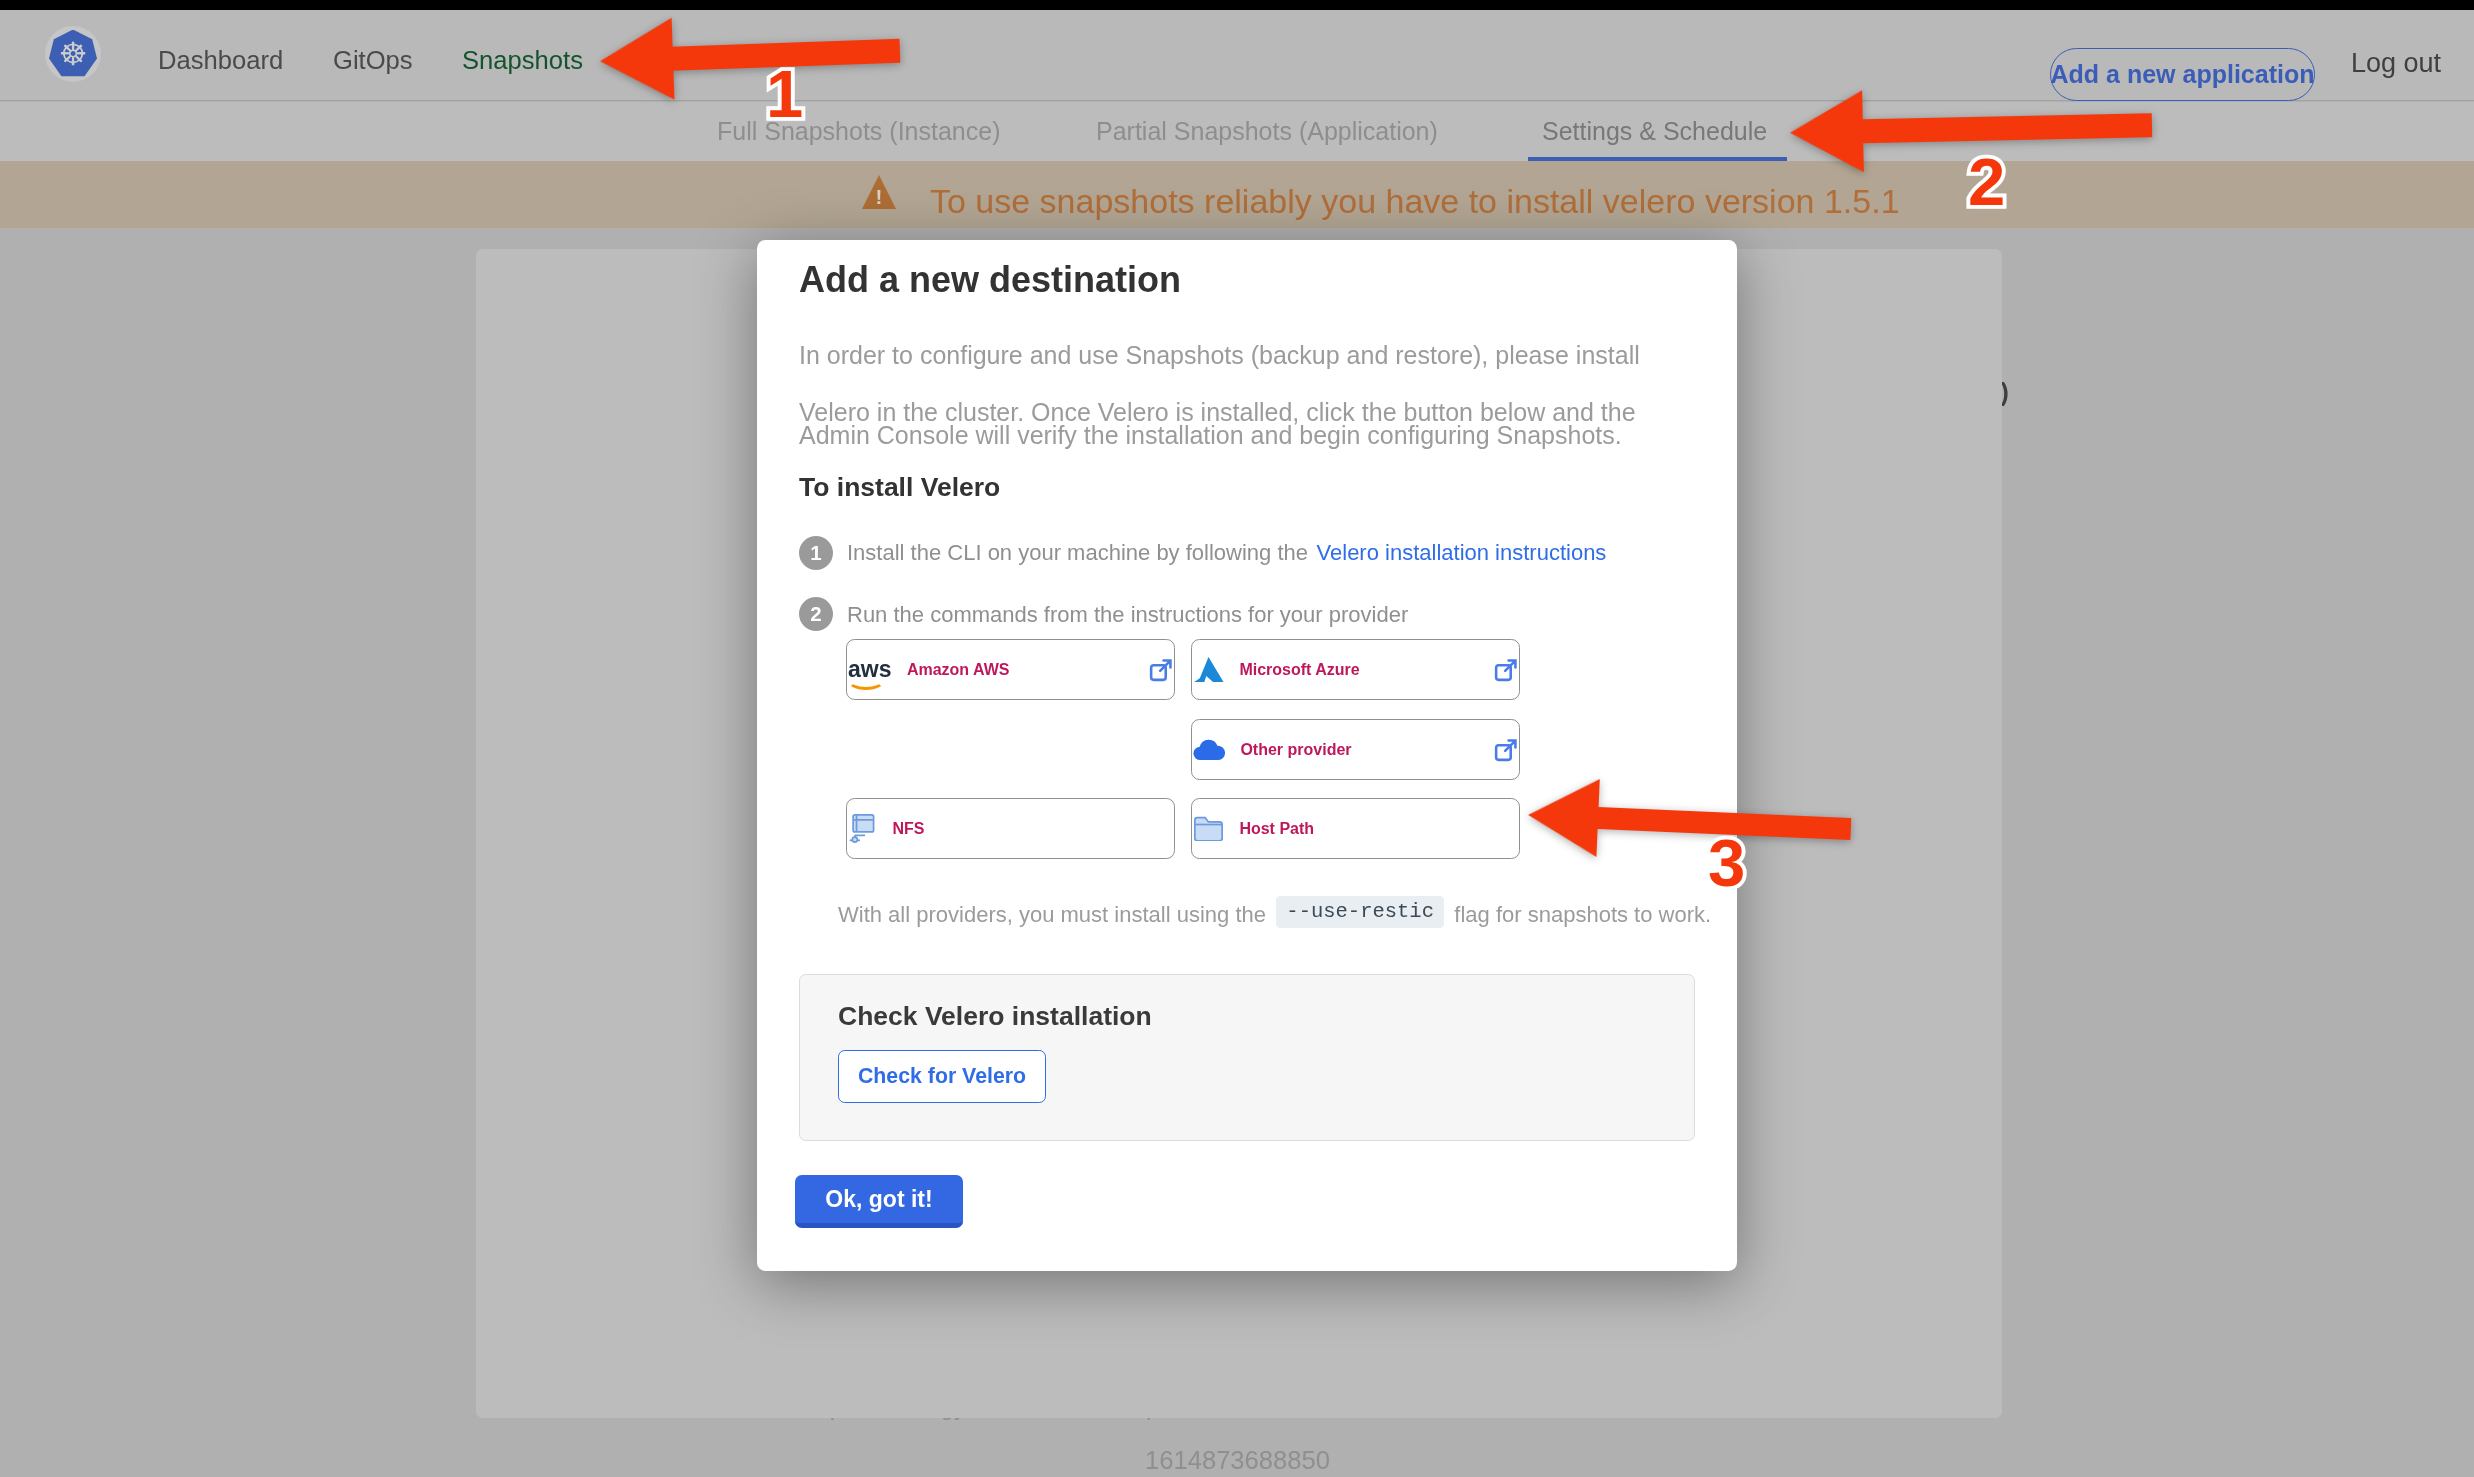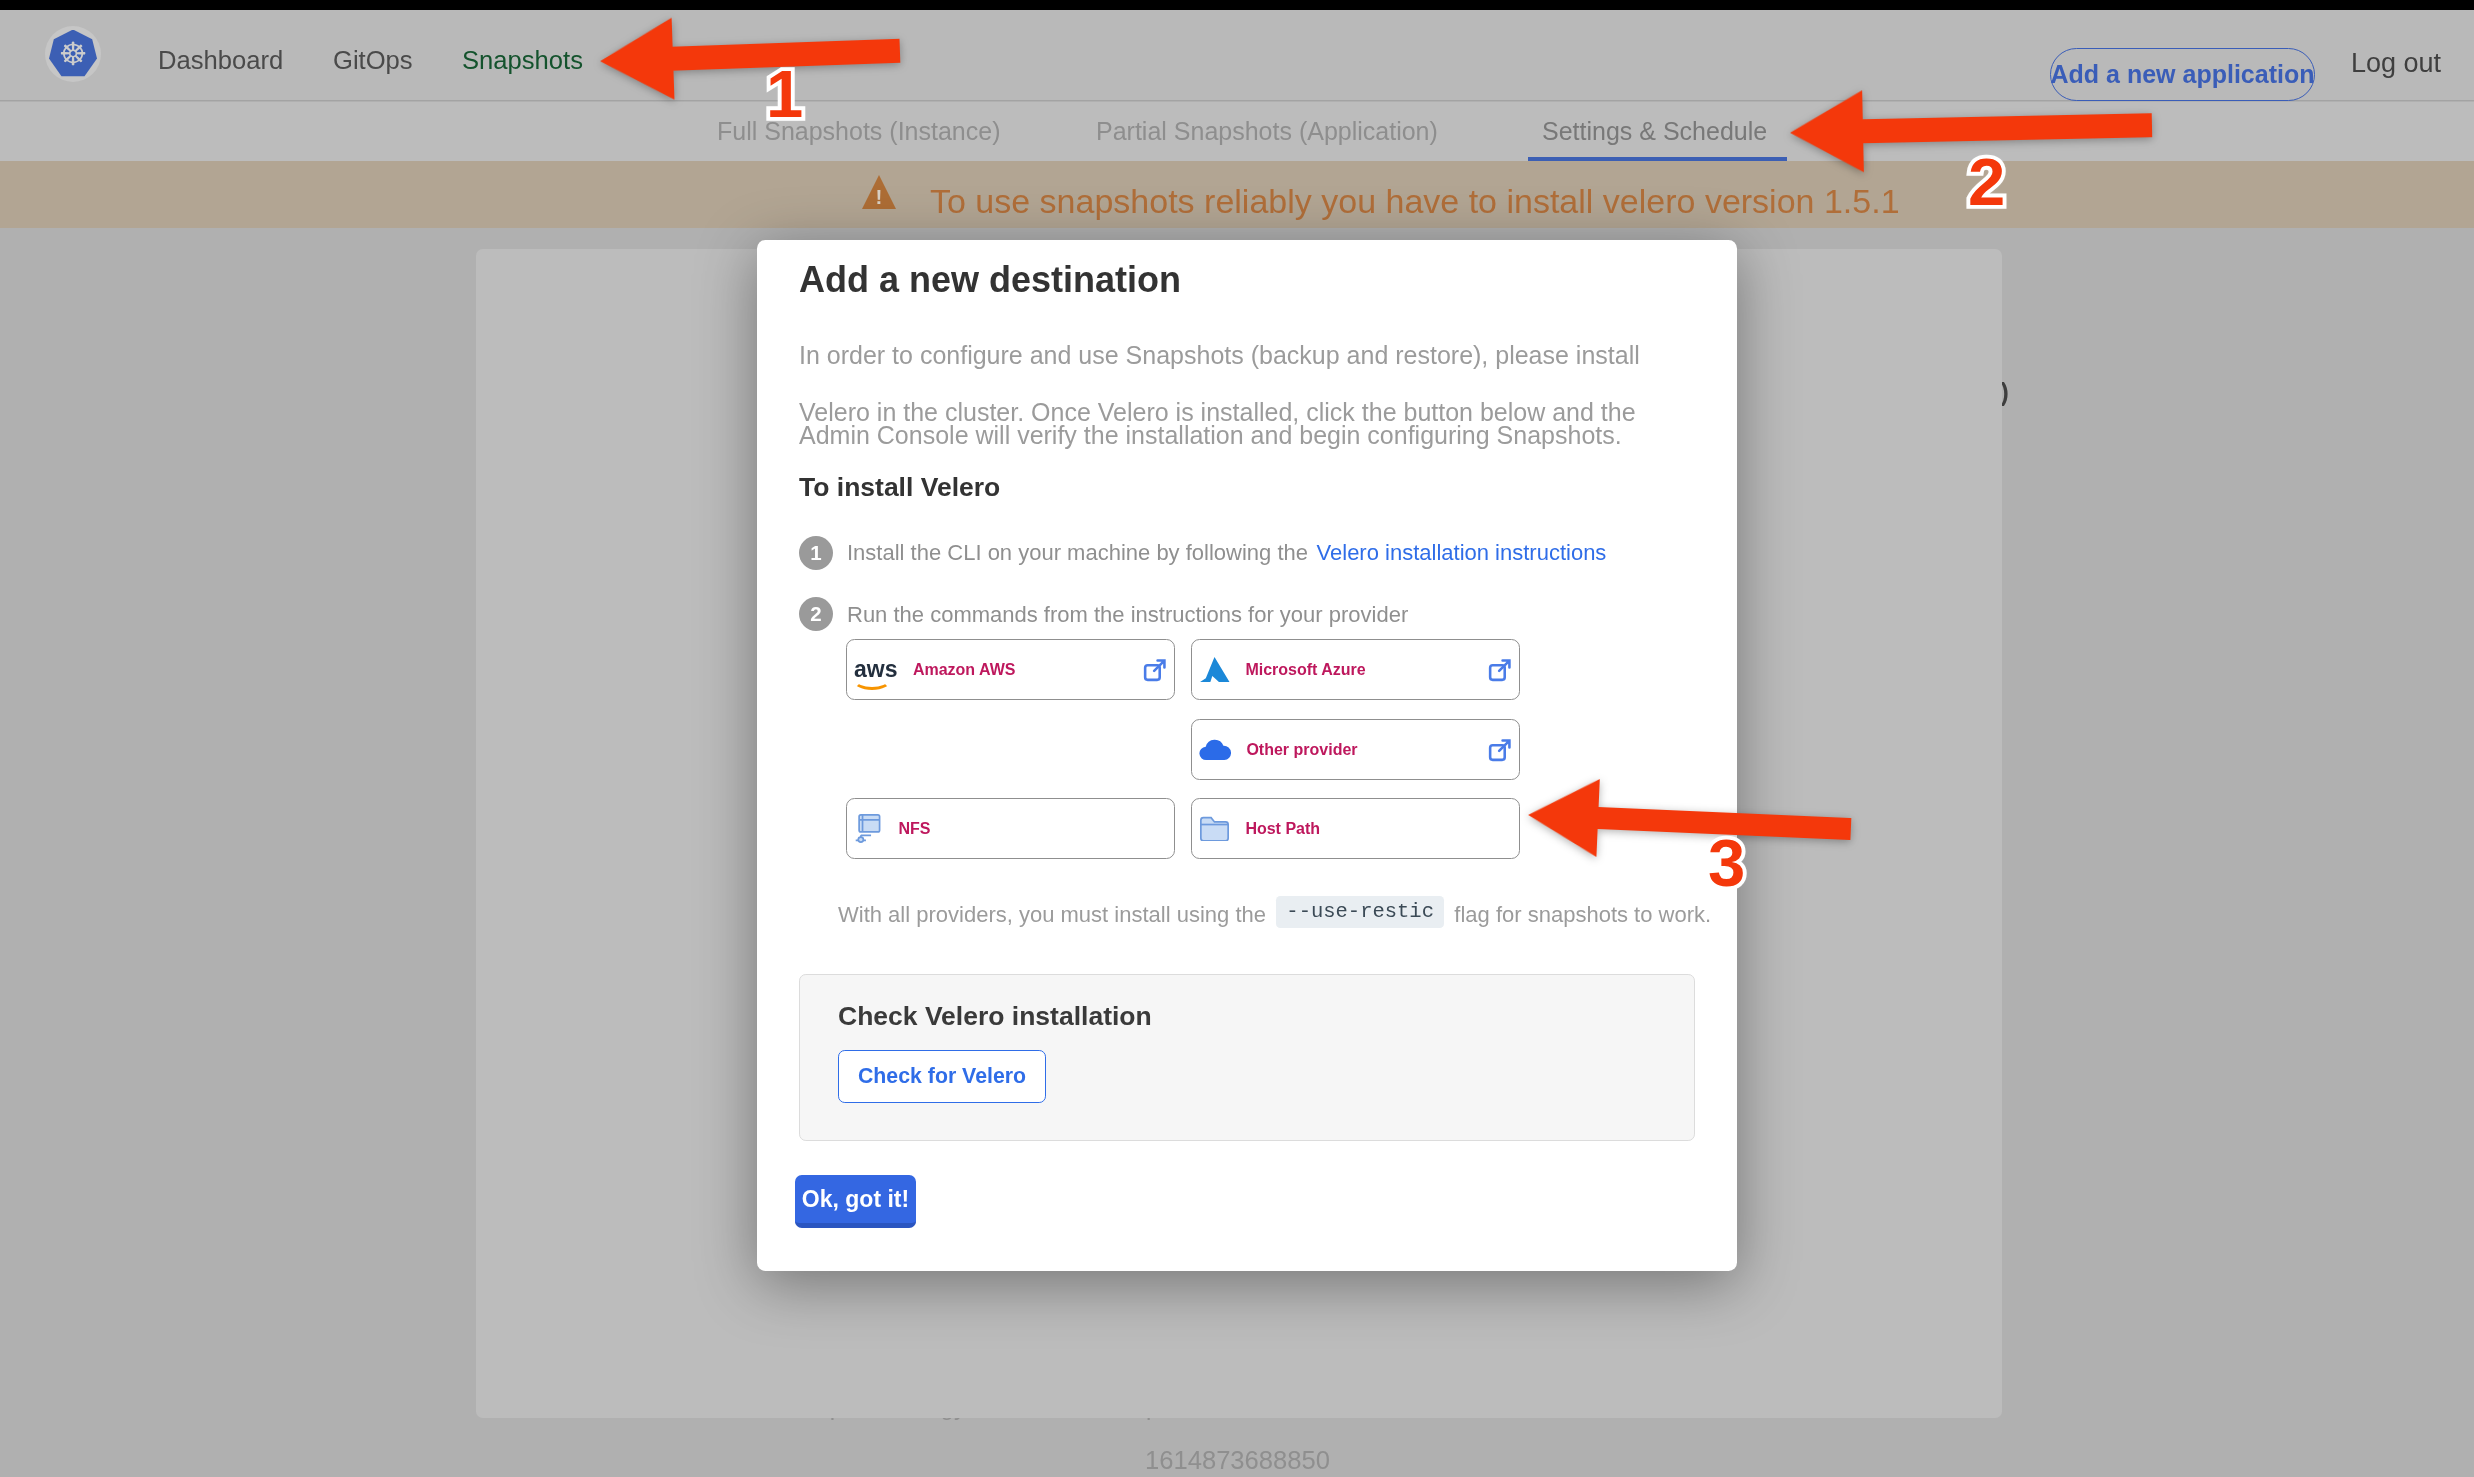--- a/index.html
+++ b/index.html
@@ -64,36 +64,36 @@
   .modal{position:absolute;left:757px;top:240px;width:980px;height:1031px;background:#ffffff;
     border-radius:8.5px;box-shadow:0 12px 60px rgba(0,0,0,.38);z-index:40;}
   .m-title{position:absolute;left:42px;top:19px;font-size:36px;font-weight:bold;color:#333333;white-space:nowrap;}
   .m-line{position:absolute;left:42px;font-size:25px;color:#9b9b9b;white-space:nowrap;}
   .m-h2{position:absolute;left:42px;top:232px;font-size:26.5px;font-weight:bold;color:#333333;white-space:nowrap;}
   .step-circle{position:absolute;left:42px;width:34px;height:34px;border-radius:50%;background:#9a9a9a;
     color:#ffffff;font-size:20.5px;font-weight:bold;display:flex;align-items:center;justify-content:center;}
   .step-text{position:absolute;left:90px;font-size:22px;color:#8f8f8f;white-space:nowrap;}
   .step-link{color:#2f6de8;margin-left:8.5px;cursor:pointer;}
   .prov{position:absolute;width:329px;height:61px;background:#fff;border:1.7px solid #8f8f8f;
-    border-radius:8.5px;display:flex;align-items:center;padding:0 7px;box-sizing:border-box;}
+    border-radius:8.5px;display:flex;align-items:center;padding:0 1px;box-sizing:border-box;}
   .prov .lbl{font-size:16px;font-weight:bold;color:#be185d;margin-left:15.4px;white-space:nowrap;}
   .prov .ext{margin-left:auto;}
   .aws-word{position:relative;font-weight:bold;font-size:23px;color:#232f3e;line-height:1;}
   .aws-word .smile{position:absolute;left:-0.9px;bottom:-8.5px;width:32px;height:13.7px;
     border:3.4px solid transparent;border-bottom-color:#f79400;border-radius:50%;}
   .restic-line{position:absolute;left:81px;top:656px;font-size:22px;color:#9b9b9b;white-space:nowrap;
     display:flex;align-items:flex-end;}
   .code-chip{font-family:"Liberation Mono",monospace;font-size:20.5px;color:#3b4a56;background:#e9eef2;
     border-radius:4.3px;padding:4.3px 10.2px;margin:0 10.2px;}
   .check-box{position:absolute;left:42px;top:734px;width:896px;height:167px;background:#f6f6f6;
     border:1.7px solid #dcdcdc;border-radius:6.8px;box-sizing:border-box;}
   .check-title{position:absolute;left:38px;top:25.6px;font-size:26.5px;font-weight:bold;color:#3a3a3a;white-space:nowrap;}
   .check-btn{position:absolute;left:38px;top:75px;width:208px;height:53px;background:#ffffff;
     border:1.7px solid #2f6de8;border-radius:6.8px;color:#2f6de8;font-size:21.3px;font-weight:bold;}
-  .ok-btn{position:absolute;left:38px;top:935px;width:121px;height:53px;background:#3467e2;border:none;
+  .ok-btn{position:absolute;left:38px;top:935px;width:168px;height:53px;background:#3467e2;border:none;
     border-bottom:5.1px solid #2a55c0;border-radius:6.8px;color:#ffffff;font-size:23px;font-weight:bold;}
 
   
   .arrow{position:absolute;z-index:50;filter:drop-shadow(0 2.6px 4.3px rgba(0,0,0,.3));}
   .arrow .head{position:absolute;left:0;top:0;width:0;height:0;border-style:solid;border-color:transparent;}
   .arrow .shaft{position:absolute;background:#f4380b;}
   #arrow1{left:600px;top:14.5px;width:300px;height:82px;transform:rotate(-2deg);}
   #arrow1 .head{border-width:41px 73px 41px 0;border-right-color:#f4380b;}
   #arrow1 .shaft{left:68px;top:29px;width:232px;height:24px;}
   #arrow2{left:1790px;top:88px;width:362px;height:82px;transform:rotate(-1.2deg);}

